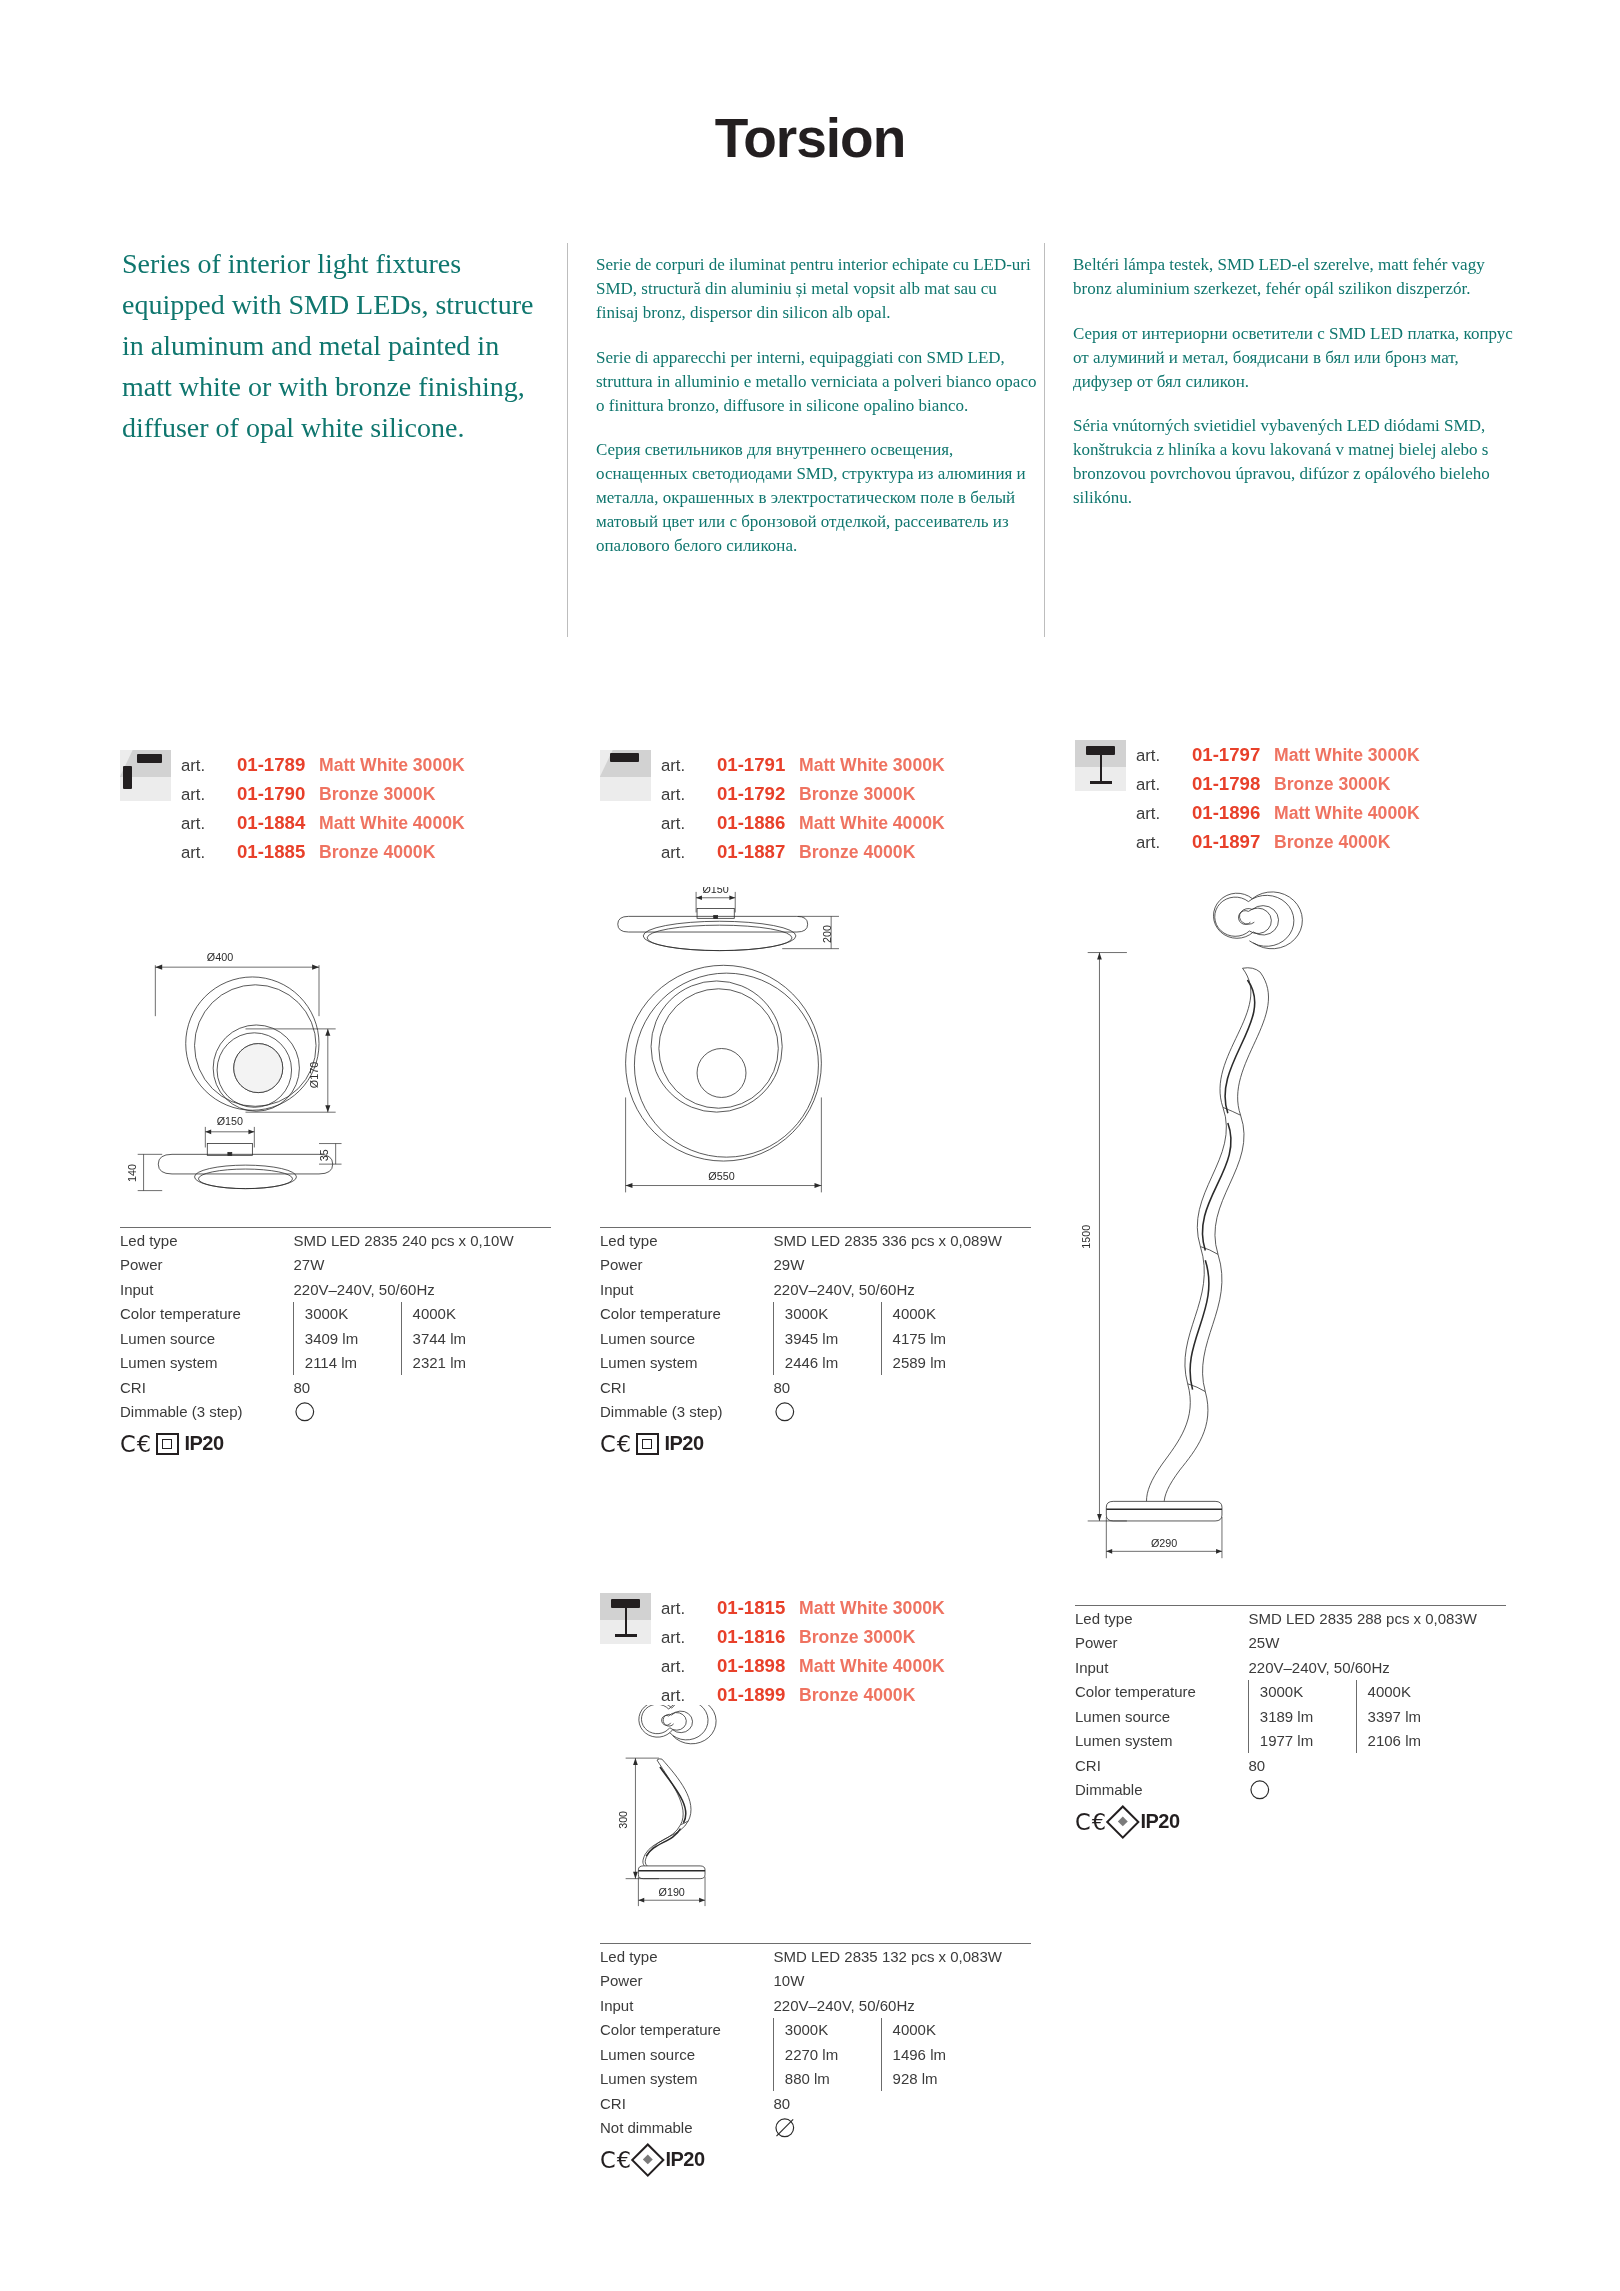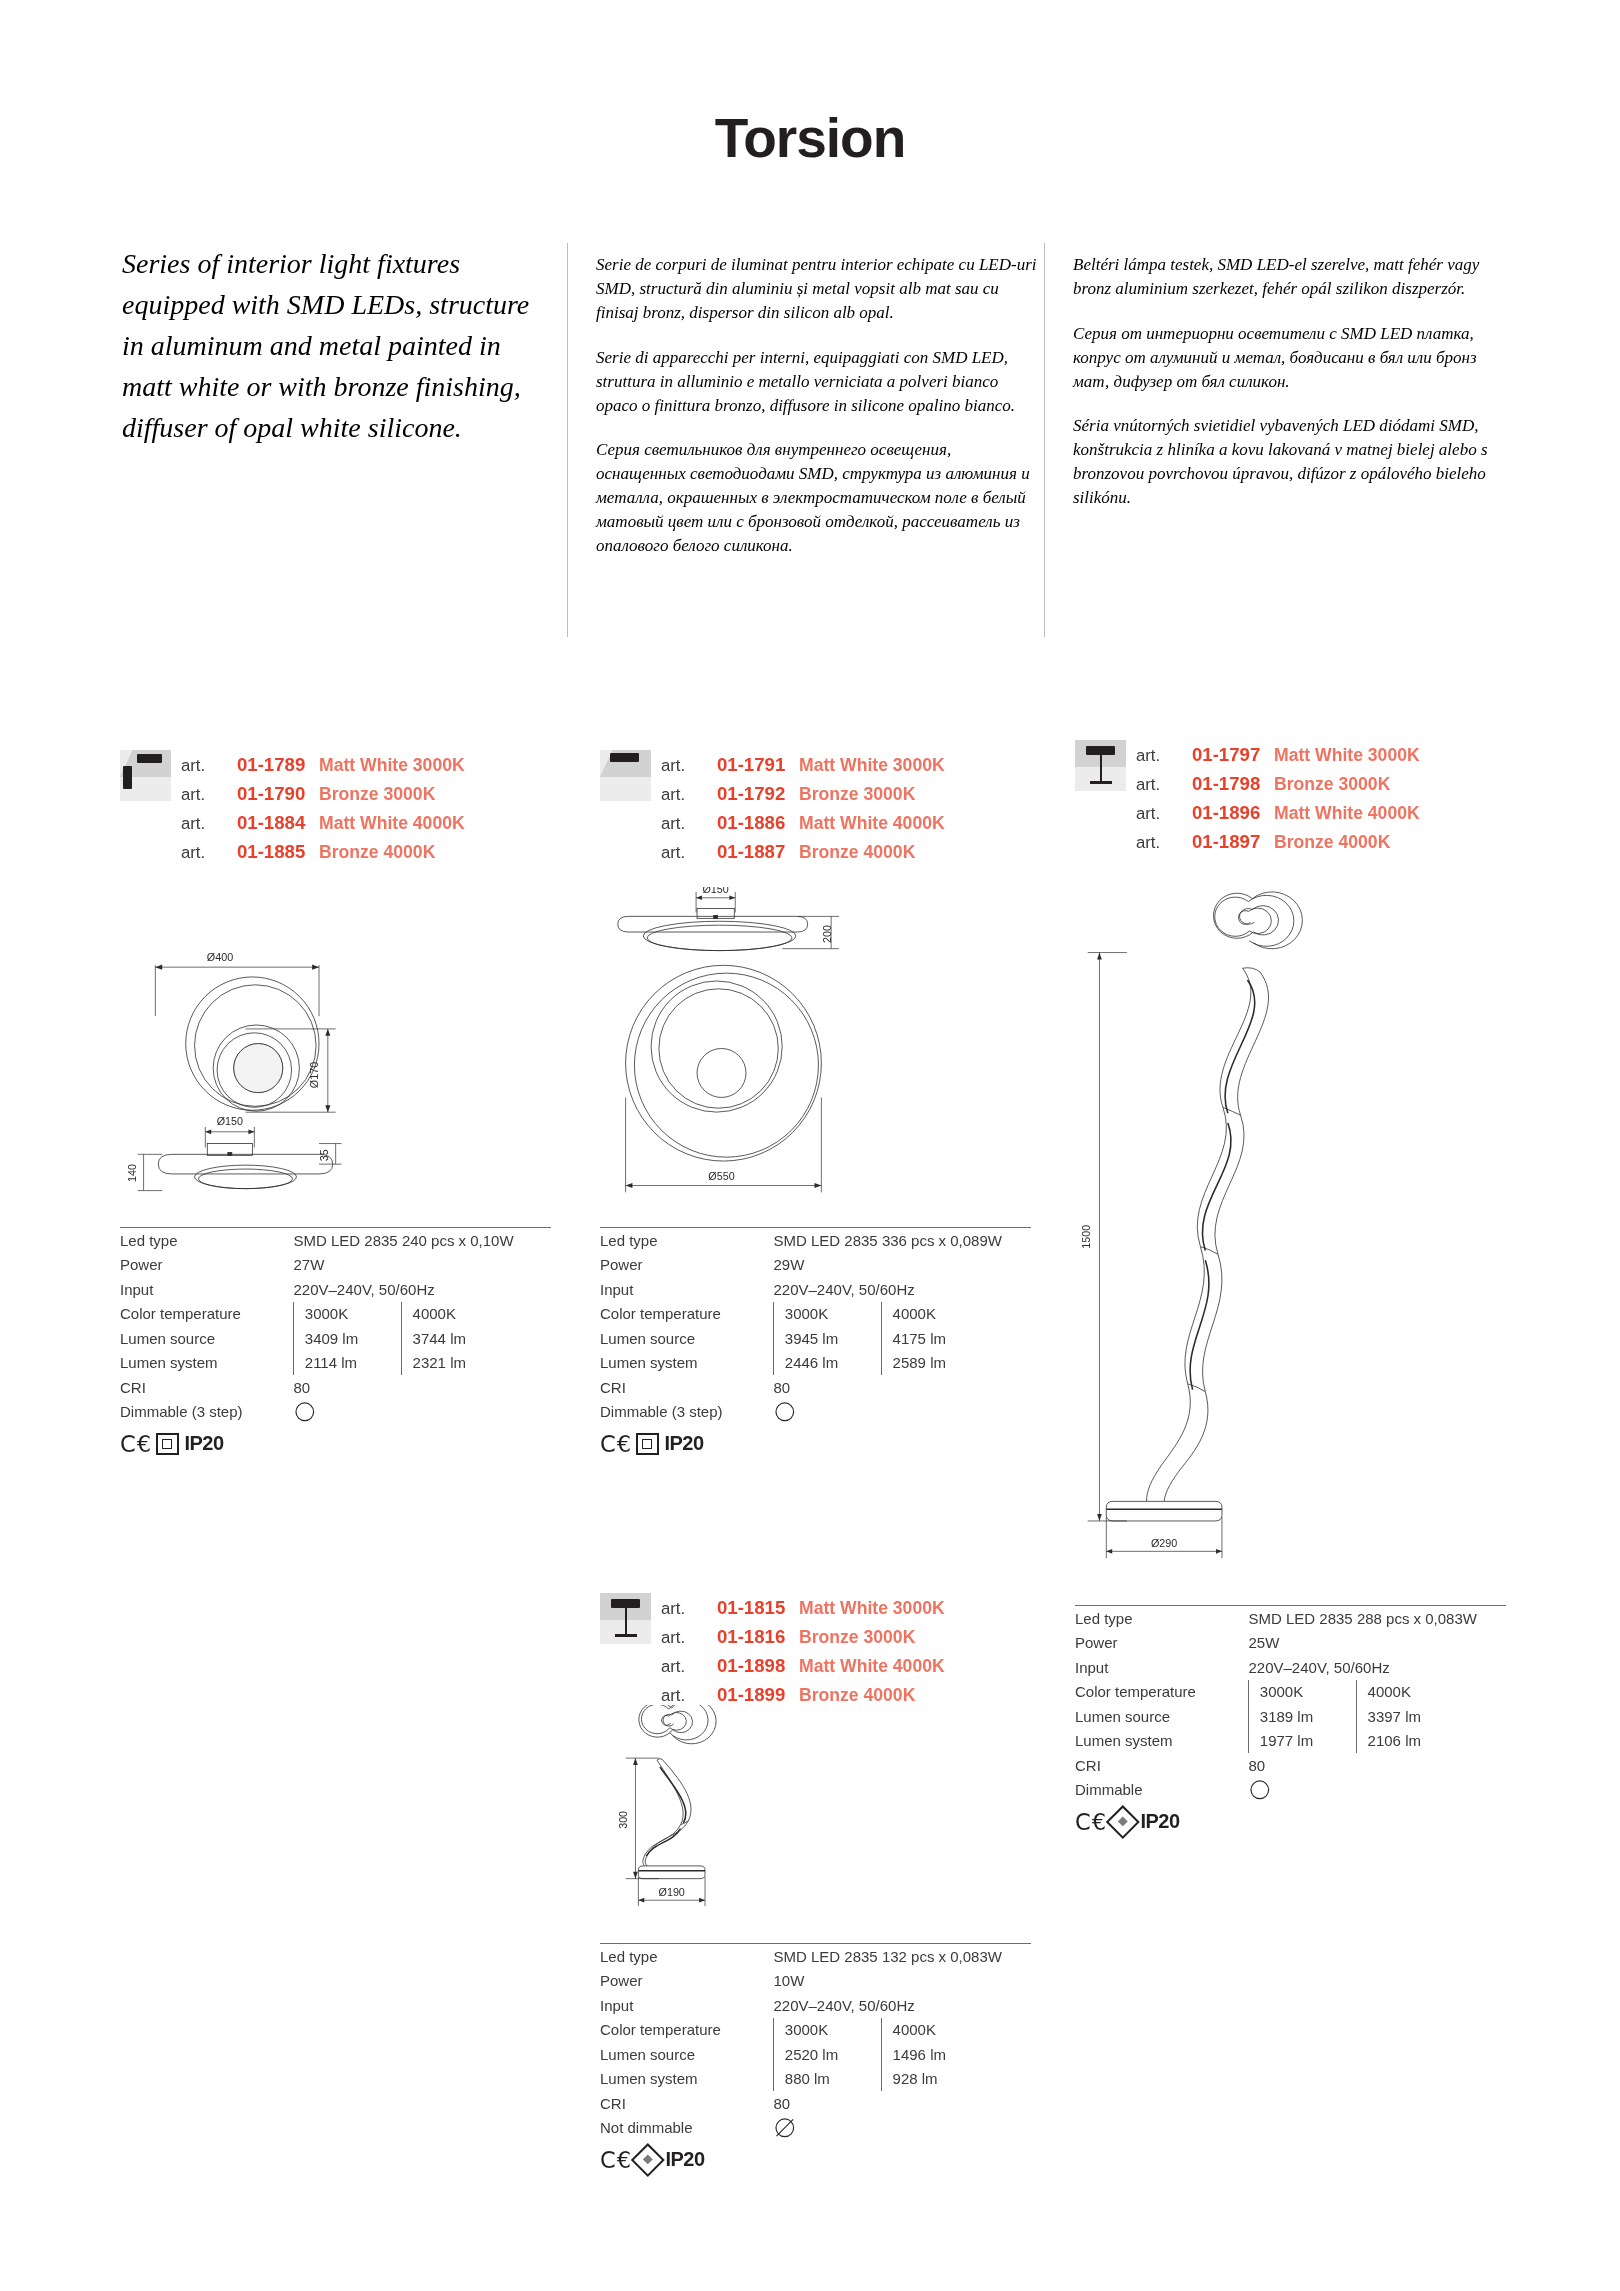--- a/index.html
+++ b/index.html
@@ -15,21 +15,21 @@
 
   
   .title{
     position:absolute;top:106px;left:0;width:1620px;
     text-align:center;
     font-size:55px;font-weight:700;letter-spacing:-1px;
     color:#231f20;
   }
 
   
-  .intro-col{position:absolute;font-family:"Liberation Serif", serif;font-style:italic;color:#000000;}
+  .intro-col{position:absolute;font-family:"Liberation Serif", serif;color:#0f766e;}
   .intro-lead{
     left:122px;top:243px;width:421px;
     font-size:28px;line-height:41px;
   }
   .intro-b{
     left:596px;top:253px;width:441px;
     font-size:17px;line-height:24px;
   }
   .intro-c{
     left:1073px;top:253px;width:441px;
@@ -599,21 +599,21 @@
         <td class="lbl">Input</td>
         <td class="val" colspan="2">220V–240V, 50/60Hz</td>
       </tr>
       <tr>
         <td class="lbl">Color temperature</td>
         <td class="c1 bl">3000K</td>
         <td class="c2 bl">4000K</td>
       </tr>
       <tr>
         <td class="lbl">Lumen source</td>
-        <td class="c1 bl">2520 lm</td>
+        <td class="c1 bl">2270 lm</td>
         <td class="c2 bl">1496 lm</td>
       </tr>
       <tr>
         <td class="lbl">Lumen system</td>
         <td class="c1 bl">880 lm</td>
         <td class="c2 bl">928 lm</td>
       </tr>
       <tr>
         <td class="lbl">CRI</td>
         <td class="val" colspan="2">80</td>

